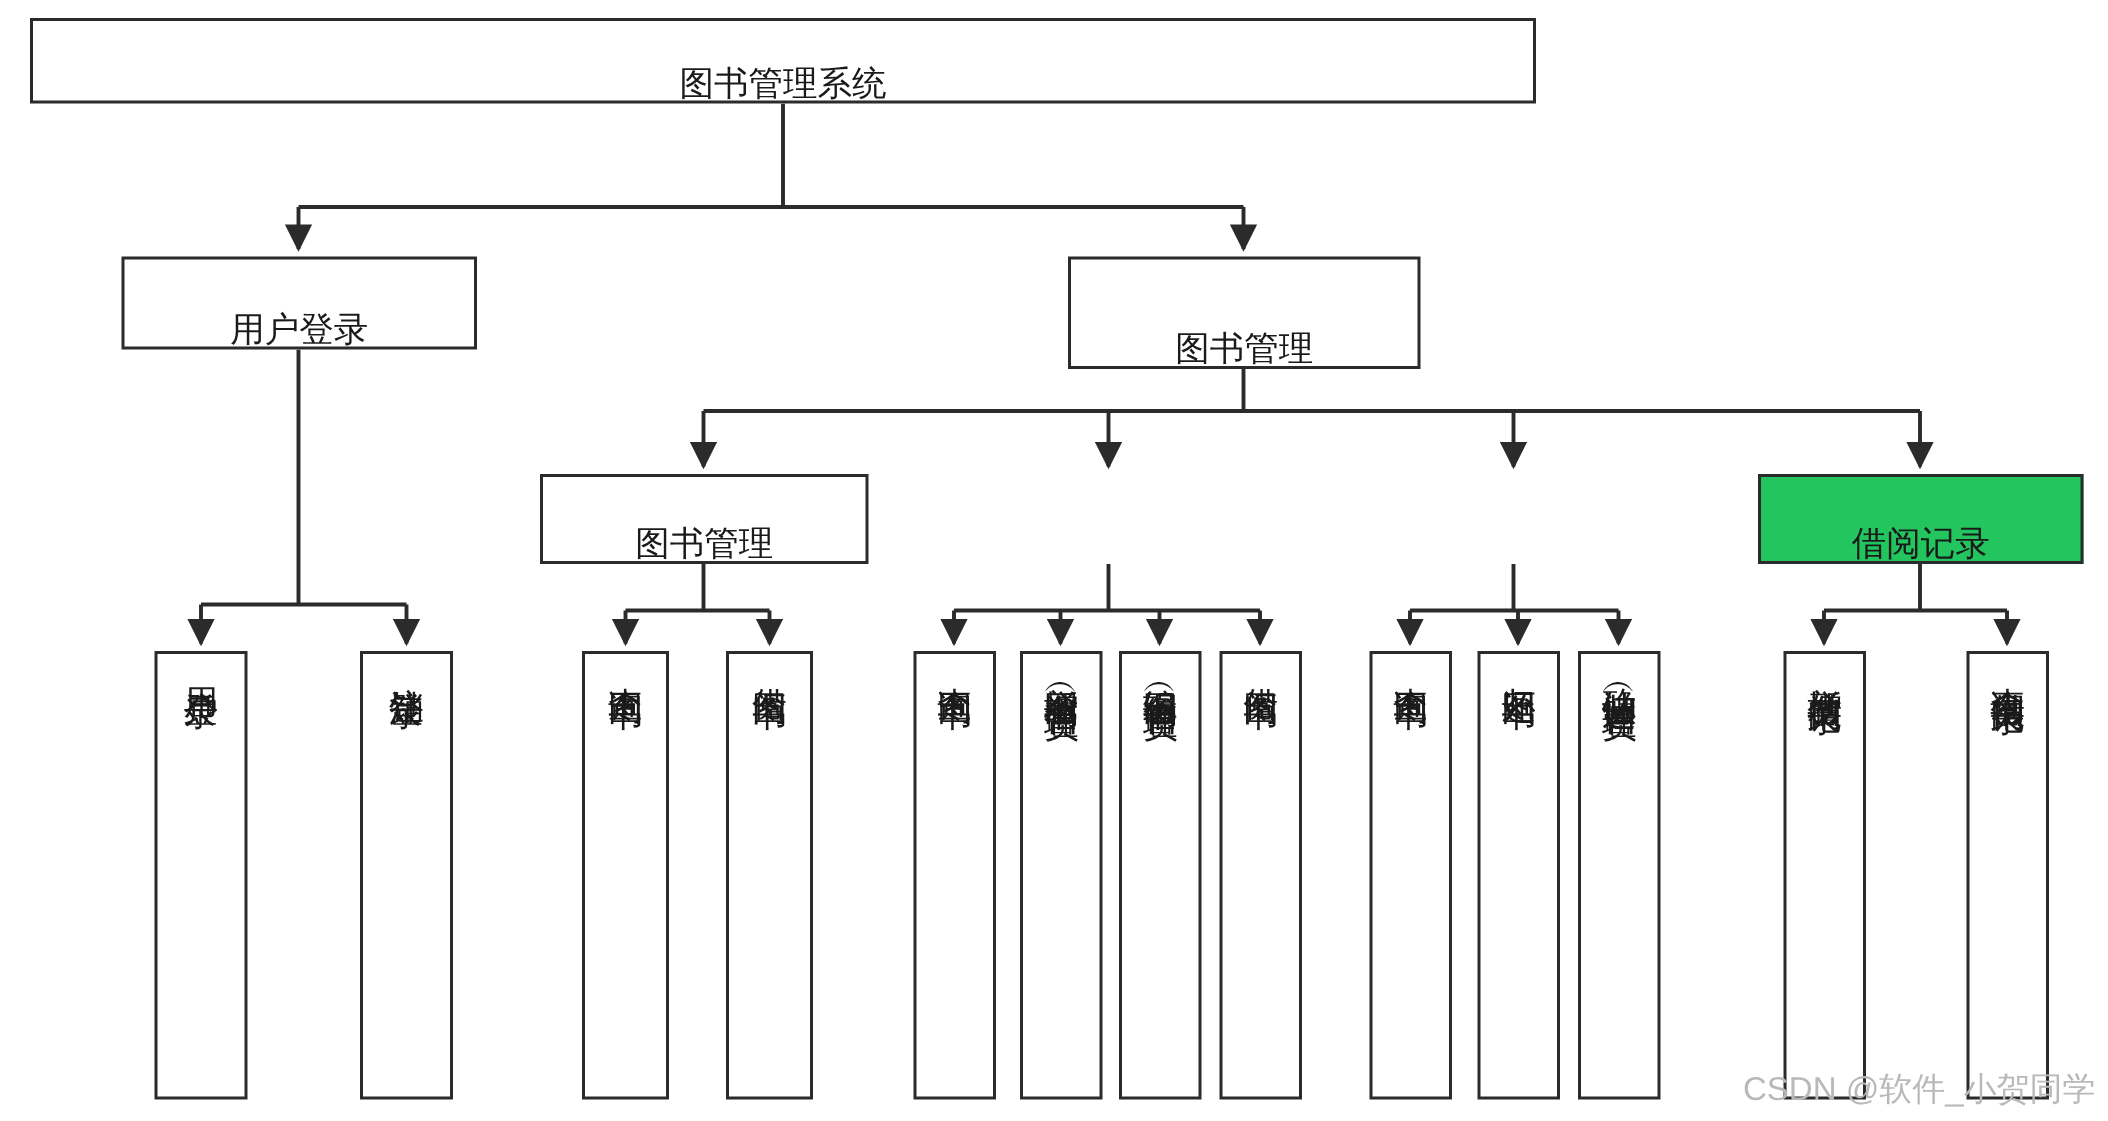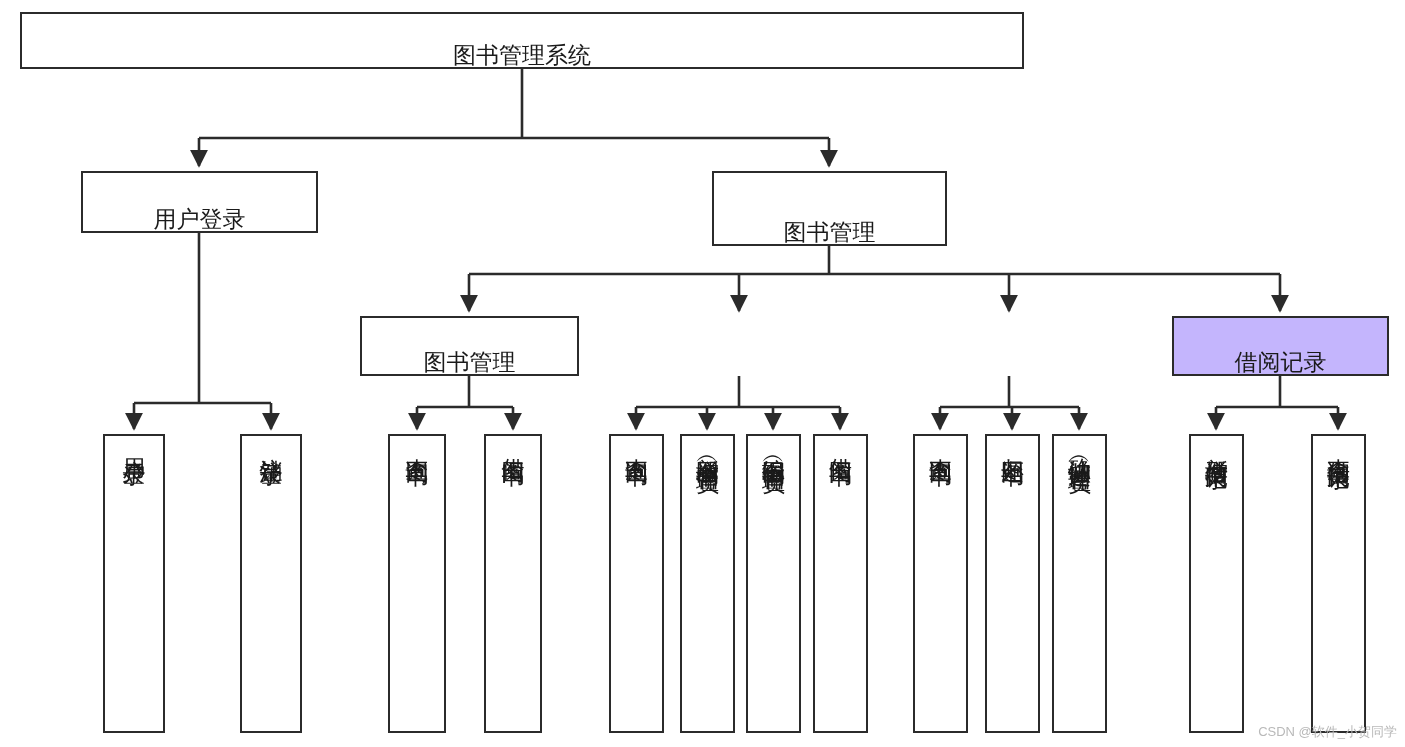--- a/index.html
+++ b/index.html
@@ -59,21 +59,21 @@
     top: 0;
     width: 1405px;
     height: 747px;
     z-index: 1;
     pointer-events: none;
   }
   .watermark {
     position: absolute;
     right: 8px;
     bottom: 6px;
-    font-size: 13px;
+    font-size: 22px;
     color: #b9b9b9;
     z-index: 5;
     white-space: pre;
   }
 </style>
 </head>
 <body>
 
 <div id="canvas" style="background: rgb(255, 255, 255);">
 
@@ -134,21 +134,21 @@
   <div class="node h" style="left: 81px; top: 171px; width: 237px; height: 62px; border-color: rgb(43, 43, 43); background: rgb(255, 255, 255); color: rgb(26, 26, 26);">
     <span class="label">用户登录</span>
   </div>
   <div class="node h" style="left: 712px; top: 171px; width: 235px; height: 75px; border-color: rgb(43, 43, 43); background: rgb(255, 255, 255); color: rgb(26, 26, 26);">
     <span class="label">图书管理</span>
   </div>
 
   <div class="node h" style="left: 360px; top: 316px; width: 219px; height: 60px; border-color: rgb(43, 43, 43); background: rgb(255, 255, 255); color: rgb(26, 26, 26);">
     <span class="label">图书管理</span>
   </div>
-  <div class="node h" style="left: 1172px; top: 316px; width: 217px; height: 60px; border-color: rgb(43, 43, 43); background: #c4b5fd; color: rgb(26, 26, 26);">
+  <div class="node h" style="left: 1172px; top: 316px; width: 217px; height: 60px; border-color: rgb(43, 43, 43); background: #22c55e; color: rgb(26, 26, 26);">
     <span class="label">借阅记录</span>
   </div>
 
   <div class="node v" style="left: 103px; top: 434px; width: 62px; height: 299px; border-color: rgb(43, 43, 43); background: rgb(255, 255, 255); color: rgb(26, 26, 26);">
     <span class="label">用户登录</span>
   </div>
   <div class="node v" style="left: 240px; top: 434px; width: 62px; height: 299px; border-color: rgb(43, 43, 43); background: rgb(255, 255, 255); color: rgb(26, 26, 26);">
     <span class="label">注销登录</span>
   </div>
   <div class="node v" style="left: 388px; top: 434px; width: 58px; height: 299px; border-color: rgb(43, 43, 43); background: rgb(255, 255, 255); color: rgb(26, 26, 26);">

